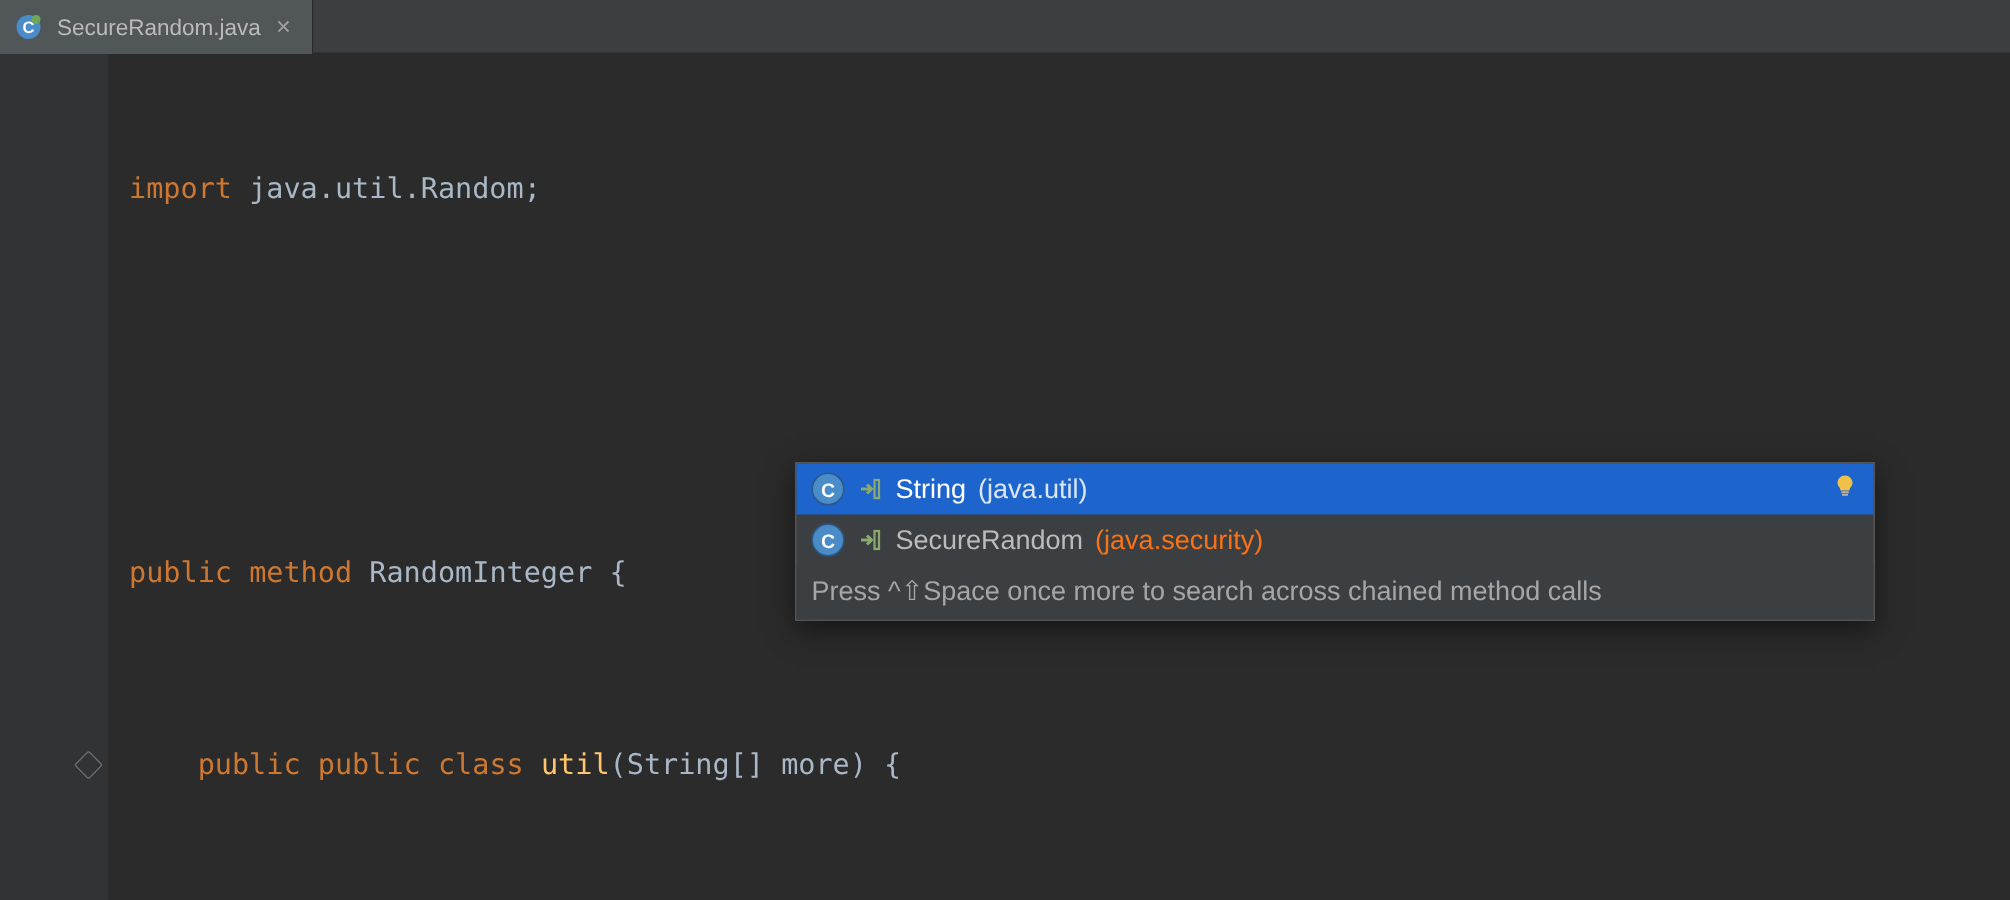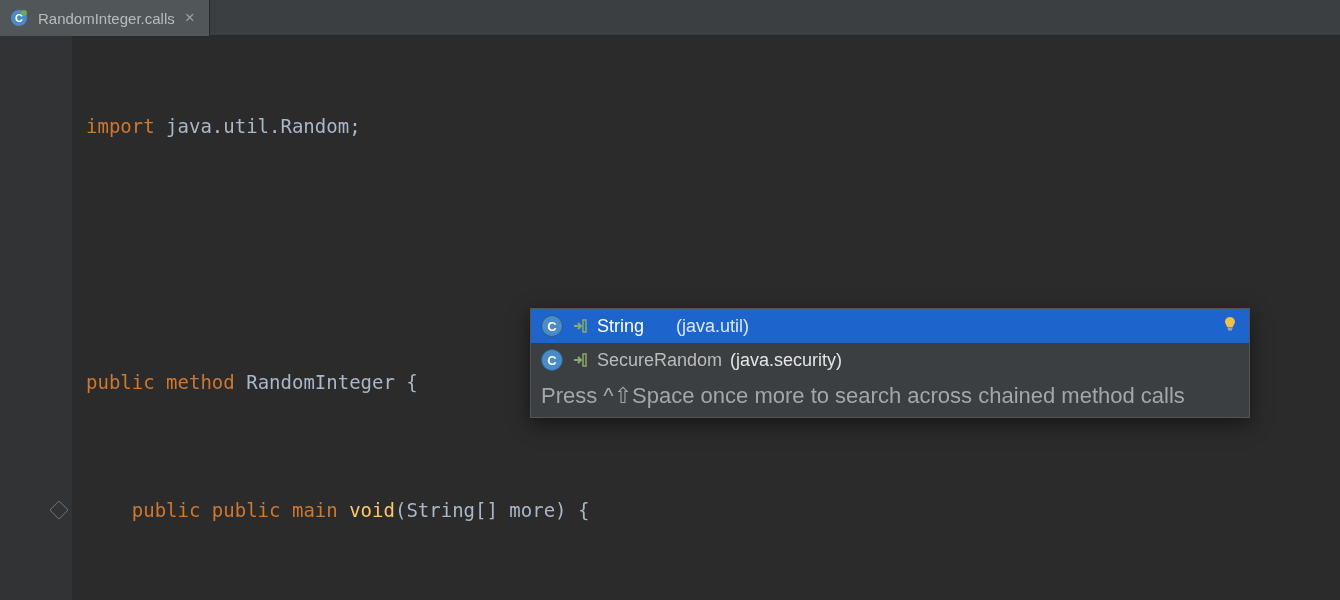--- a/index.html
+++ b/index.html
@@ -135,57 +135,57 @@
     display: inline-flex;
     align-items: center;
     justify-content: center;
     color: #8aa86f;
   }
   .bulb {
     margin-left: auto;
     color: #f0c04a;
     font-size: 18px;
   }
-  .pkg { color: #e5e5e5; }
-  .selected .pkg { color: #dce7f6; margin-left: 24px; }
+  .pkg { color: #f97316; }
+  .selected .pkg { color: #dce7f6; }
   .popup-hint {
     padding: 6px 10px 8px;
     background: #3c3f41;
     color: #a6a6a6;
-    font-size: 22px;
+    font-size: 18px;
   }
 </style>
 </head>
 <body>
 
 <div class="tabbar">
   <div class="tab">
     <span class="java-icon">
       <svg viewBox="0 0 18 18">
         <circle cx="9" cy="9" r="8" fill="#4a8cc8"></circle>
         <text x="9" y="13" text-anchor="middle" fill="white" font-size="11" font-family="sans-serif" font-weight="bold">C</text>
         <circle cx="14" cy="4" r="3" fill="#6fa85a"></circle>
       </svg>
     </span>
-    <span>RandomInteger.calls</span>
+    <span>SecureRandom.java</span>
     <span class="tab-close">×</span>
   </div>
 </div>
 
 <div class="editor">
   <div class="gutter"></div>
 
   <div class="code">
     <div class="codeline"><span class="gut"></span><span class="txt"><span class="kw">import</span> <span>java.util.Random</span><span>;</span></span></div>
 
     <div class="codeline"><span class="gut"></span><span class="txt"></span></div>
 
     <div class="codeline"><span class="gut"></span><span class="txt"><span class="kw">public</span> <span class="kw">method</span> <span>RandomInteger</span> <span>{</span></span></div>
 
-    <div class="codeline"><span class="gut"><span class="fold"></span></span><span class="txt">    <span class="kw">public</span> <span class="kw">public</span> <span class="kw">main</span> <span class="decl">void</span><span>(String[] more) {</span></span></div>
+    <div class="codeline"><span class="gut"><span class="fold"></span></span><span class="txt">    <span class="kw">public</span> <span class="kw">public</span> <span class="kw">class</span> <span class="decl">util</span><span>(String[] more) {</span></span></div>
 
     
 
     
 
     
 
     
 
     

